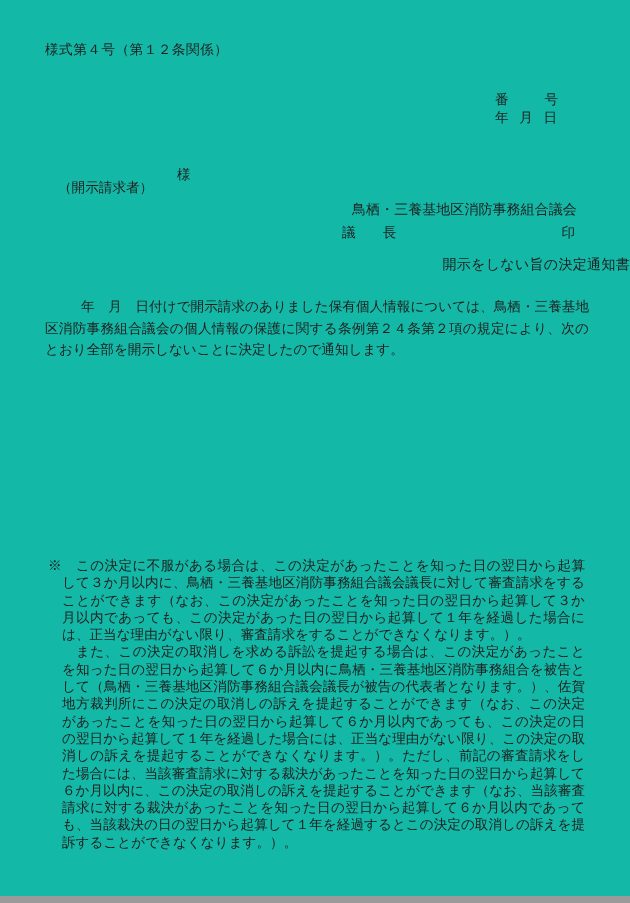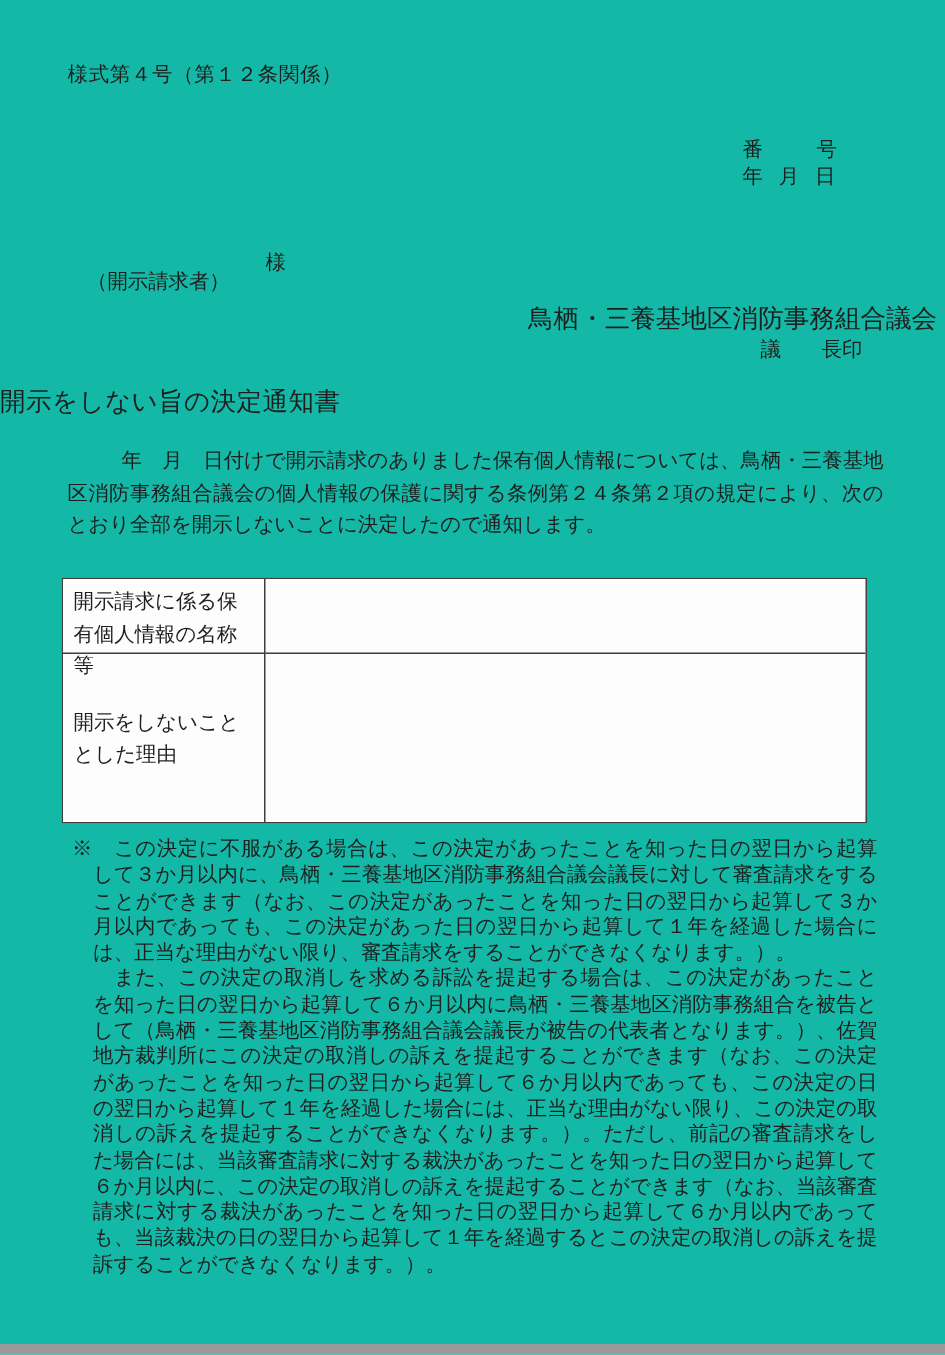--- a/index.html
+++ b/index.html
@@ -18,24 +18,24 @@
 
   .form-label { left:45px; top:41px; letter-spacing:0.5px; }
 
   .doc-number { left:495px; top:91px; width:63px; }
   .doc-number .row { display:flex; justify-content:space-between; height:18px; line-height:18px; }
   .doc-number .row2 { width:62px; }
 
   .recipient-label { left:58px; top:143px;margin-top:36px; }
   .recipient-honorific { left:177px; top:166px; }
 
-  .issuer-org { left:352px; top:201px; font-size:17px; letter-spacing:0.05px; }
-  .issuer-line { left:342px; top:224px; width:233px; display:flex; justify-content:flex-end; }
+  .issuer-org { left:352px; top:201px; font-size:14px; letter-spacing:0.05px; }
+  .issuer-line { left:342px; top:224px; width:233px; display:flex; justify-content:space-between; }
 
-  .doc-title { left:0; top:256px; width:630px; text-align:left; font-size:17px; letter-spacing:0.3px; }
+  .doc-title { left:0; top:256px; width:630px; text-align:right; font-size:14px; letter-spacing:0.3px; }
 
   .body-par {
     left:45px; top:296px; width:544px;
     line-height:21.7px; text-align:justify; text-indent:36px;
   }
 
   .info-table {
     left:41px; top:385px; width:537px; height:164px;
     border:1px solid #3f3f3f;
     display:grid;
@@ -85,26 +85,20 @@
   <div class="abs issuer-org">鳥栖・三養基地区消防事務組合議会</div>
   <div class="abs issuer-line">
     <span>議　　長</span>
     <span>印</span>
   </div>
 
   <div class="abs doc-title">開示をしない旨の決定通知書</div>
 
   <div class="abs body-par">年　月　日付けで開示請求のありました保有個人情報については、鳥栖・三養基地区消防事務組合議会の個人情報の保護に関する条例第２４条第２項の規定により、次のとおり全部を開示しないことに決定したので通知します。</div>
 
-  <div class="abs info-table">
-    <div class="cell c-label r1">開示請求に係る保有個人情報の名称等</div>
-    <div class="cell c-value r1"></div>
-    <div class="cell c-label r2-label">開示をしないこととした理由</div>
-    <div class="cell c-value"></div>
-  </div>
 
   <div class="abs note">
     <p class="p-first">※　この決定に不服がある場合は、この決定があったことを知った日の翌日から起算して３か月以内に、鳥栖・三養基地区消防事務組合議会議長に対して審査請求をすることができます（なお、この決定があったことを知った日の翌日から起算して３か月以内であっても、この決定があった日の翌日から起算して１年を経過した場合には、正当な理由がない限り、審査請求をすることができなくなります。）。</p>
     <p>　また、この決定の取消しを求める訴訟を提起する場合は、この決定があったことを知った日の翌日から起算して６か月以内に鳥栖・三養基地区消防事務組合を被告として（鳥栖・三養基地区消防事務組合議会議長が被告の代表者となります。）、佐賀地方裁判所にこの決定の取消しの訴えを提起することができます（なお、この決定があったことを知った日の翌日から起算して６か月以内であっても、この決定の日の翌日から起算して１年を経過した場合には、正当な理由がない限り、この決定の取消しの訴えを提起することができなくなります。）。ただし、前記の審査請求をした場合には、当該審査請求に対する裁決があったことを知った日の翌日から起算して６か月以内に、この決定の取消しの訴えを提起することができます（なお、当該審査請求に対する裁決があったことを知った日の翌日から起算して６か月以内であっても、当該裁決の日の翌日から起算して１年を経過するとこの決定の取消しの訴えを提訴することができなくなります。）。</p>
   </div>
 
   <div class="abs bottom-bar"></div>
 
 </div>
 

